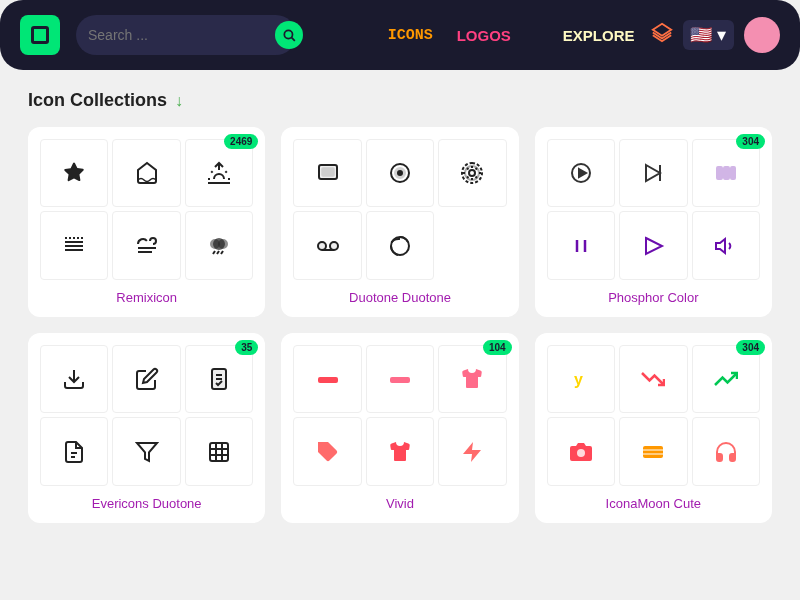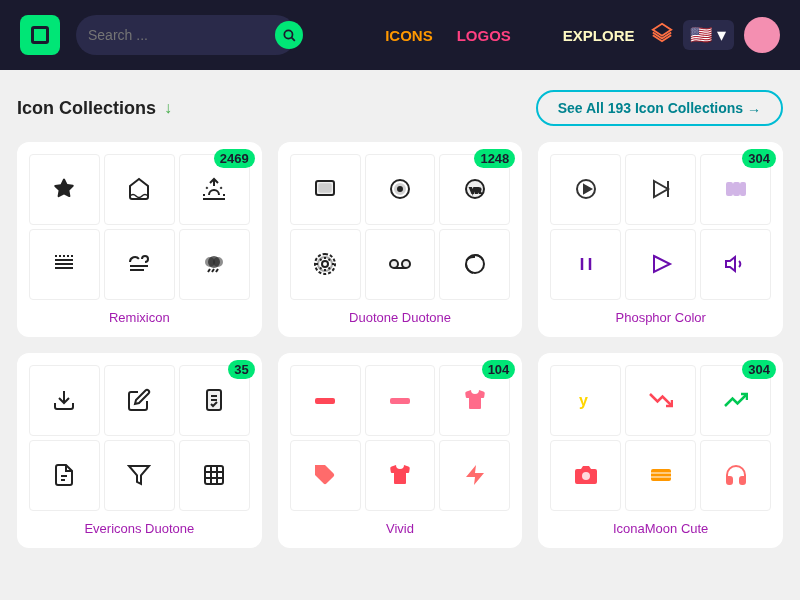--- a/index.html
+++ b/index.html
@@ -12,20 +12,21 @@
     }
 
     
     .navbar {
       background: #1a1a2e;
       display: flex;
       align-items: center;
       padding: 0 20px;
       height: 70px;
       gap: 16px;
+      border-radius: 23px;
     }
     .logo-btn {
       width: 40px; height: 40px;
       background: #00e676;
       border-radius: 8px;
       display: flex; align-items: center; justify-content: center;
       flex-shrink: 0;
     }
     .logo-inner {
       width: 18px; height: 18px;
@@ -92,21 +93,21 @@
       cursor: pointer;
     }
     .stack-icon {
       color: #ff7043;
       font-size: 20px;
       cursor: pointer;
     }
 
     
     .main {
-      padding: 20px 17px;
+      padding: 20px 28px;
     }
     .section-header {
       display: flex;
       align-items: center;
       justify-content: space-between;
       margin-bottom: 16px;
     }
     .section-title {
       font-size: 18px;
       font-weight: 700;
@@ -162,21 +163,21 @@
       font-size: 20px;
       color: #222;
       position: relative;
     }
     .badge {
       position: absolute;
       top: -6px;
       right: -6px;
       background: #00e676;
       color: #1a1a2e;
-      font-size: 13px;
+      font-size: 10px;
       font-weight: 700;
       padding: 2px 6px;
       border-radius: 10px;
       z-index: 10;
       text-align: right;
     }
     .card-label {
       text-align: center;
       font-size: 13px;
       color: #a21caf;
@@ -197,21 +198,21 @@
   <div class="search-bar">
     <input class="search-input" type="text" placeholder="Search ..." style="">
     <button class="search-icon-btn">
       <svg width="14" height="14" viewBox="0 0 24 24" fill="none" stroke="#1a1a2e" stroke-width="3">
         <circle cx="11" cy="11" r="7"></circle>
         <line x1="16.5" y1="16.5" x2="22" y2="22"></line>
       </svg>
     </button>
   </div>
   <div class="nav-links">
-    <a class="nav-link" style="color:#ff9800;">ICONS</a>
+    <a class="nav-link" style="color:#ff9800;font-family:Liberation Mono, monospace;">ICONS</a>
     <a class="nav-link" style="color:#ff4081;">LOGOS</a>
     <a class="nav-link" style="color:#fef9c3;padding-left:28px;">EXPLORE</a>
   </div>
   <div class="nav-icons">
     <span class="stack-icon">
       <svg width="22" height="22" viewBox="0 0 24 24" fill="none" stroke="#ff7043" stroke-width="2">
         <polygon points="12 2 22 8.5 12 15 2 8.5"></polygon>
         <polyline points="2 14.5 12 21 22 14.5"></polyline>
         <polyline points="2 11.5 12 18 22 11.5"></polyline>
       </svg>
@@ -223,21 +224,20 @@
     <div class="avatar-btn"></div>
   </div>
 </nav>
 
 <main class="main">
   <div class="section-header">
     <div class="section-title">
       <span>Icon Collections</span>
       <span class="download-icon">↓</span>
     </div>
-    <button class="see-all-btn">See All 193 Icon Collections →</button>
   </div>
 
   <div class="collections-grid">
 
     <div class="collection-card">
       <div class="icons-grid">
         <div class="icon-cell">
           <svg class="icon-svg" viewBox="0 0 24 24" fill="currentColor">
               <path d="M11.11 2a1 1 0 011.78 0l2.47 5 5.52.8a1 1 0 01.55 1.71l-4 3.9.94 5.5a1 1 0 01-1.45 1.05L12 17.5l-4.93 2.59a1 1 0 01-1.45-1.05l.94-5.5-4-3.9a1 1 0 01.55-1.71l5.52-.8z"></path>
             </svg>
@@ -306,28 +306,20 @@
           </svg>
         </div>
         <div class="icon-cell">
 
           <svg class="icon-svg" viewBox="0 0 24 24" fill="none" stroke="currentColor" stroke-width="2">
             <circle cx="12" cy="12" r="9"></circle>
             <circle cx="12" cy="12" r="5" fill="currentColor" opacity="0.2"></circle>
             <circle cx="12" cy="12" r="2" fill="currentColor"></circle>
           </svg>
         </div>
-        <div class="icon-cell" style="position:relative;">
-          <span class="badge">1248</span>
-
-          <svg class="icon-svg" viewBox="0 0 24 24" fill="none" stroke="currentColor" stroke-width="2">
-            <circle cx="12" cy="12" r="9" fill="#eee"></circle>
-            <text x="7" y="16" font-size="8" fill="currentColor" font-weight="bold">VR</text>
-          </svg>
-        </div>
         <div class="icon-cell">
 
           <svg class="icon-svg" viewBox="0 0 24 24" fill="none" stroke="currentColor" stroke-width="2">
             <circle cx="12" cy="12" r="3"></circle>
             <path d="M12 2a10 10 0 010 20A10 10 0 0112 2" stroke-dasharray="3 2"></path>
             <circle cx="12" cy="12" r="7" fill="none" stroke="currentColor" opacity="0.4"></circle>
             <path d="M12 5v2M12 17v2M5 12H3M21 12h-2M7.05 7.05l1.41 1.41M15.54 15.54l1.41 1.41M7.05 16.95l1.41-1.41M15.54 8.46l1.41-1.41"></path>
           </svg>
         </div>
         <div class="icon-cell">

